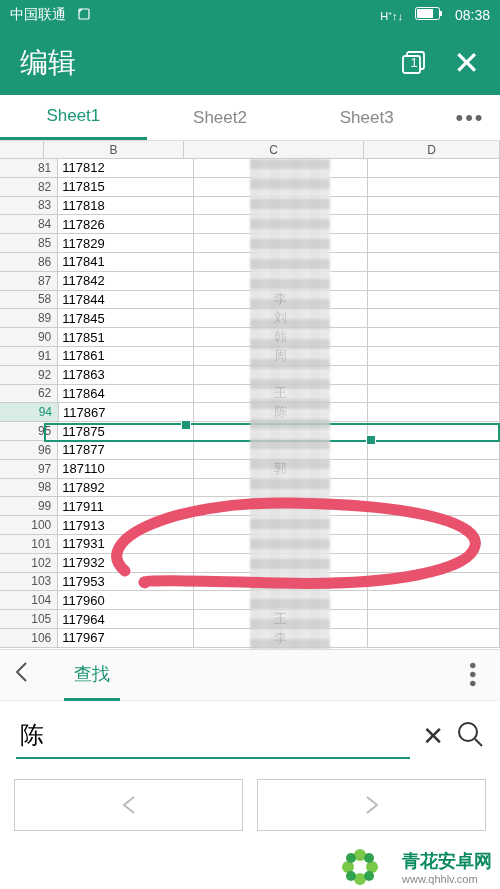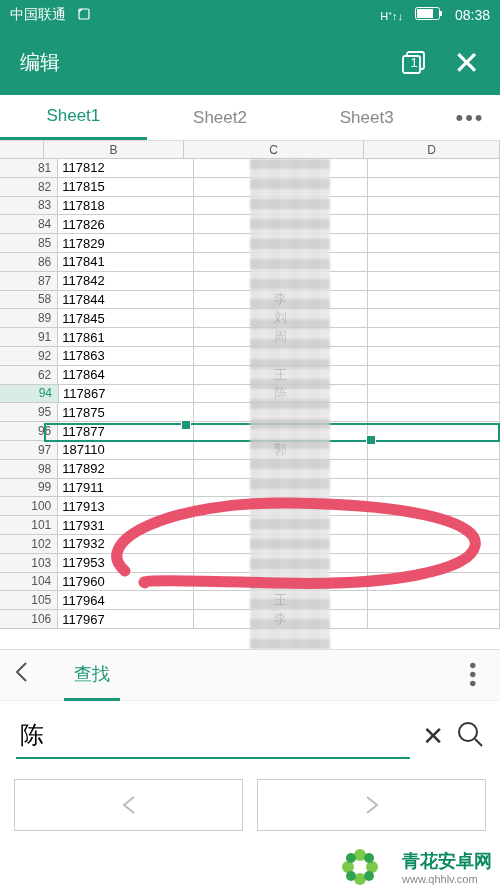--- a/index.html
+++ b/index.html
@@ -2,21 +2,21 @@
 <html><head>
 <meta charset="utf-8">
 <style>
   * { margin: 0; padding: 0; box-sizing: border-box; }
   body { font-family: -apple-system, sans-serif; width: 500px; height: 889px; overflow: hidden; position: relative; background: #fff; }
 
   .status-bar { height: 30px; background: #1b9676; color: #fff; display: flex; align-items: center; justify-content: space-between; padding: 0 10px; font-size: 14px; }
   .status-left, .status-right { display: flex; align-items: center; gap: 12px; }
 
   .header { height: 65px; background: #1b9676; color: #fff; display: flex; align-items: center; justify-content: space-between; padding: 0 20px; }
-  .header-title { font-size: 20px; font-weight: 400; }
+  .header-title { font-size: 28px; font-weight: 400; }
   .header-icons { display: flex; align-items: center; gap: 26px; }
   .tab-count-icon { position: relative; }
   .tab-count-icon svg { display: block; }
   .tab-count-val { position: absolute; left: 0; top: 0; width: 100%; height: 100%; display: flex; align-items: center; justify-content: center; font-size: 13px; color: #fff; }
   .close-x { font-size: 32px; font-weight: 300; cursor: pointer; }
 
   .sheet-tabs { height: 46px; display: flex; align-items: stretch; border-bottom: 1px solid #ddd; }
   .sheet-tab { flex: 1; display: flex; align-items: center; justify-content: center; font-size: 17px; color: #888; cursor: pointer; }
   .sheet-tab.active { color: #1b9676; border-bottom: 3px solid #1b9676; }
   .sheet-more { width: 60px; display: flex; align-items: center; justify-content: center; font-size: 22px; color: #666; letter-spacing: 2px; cursor: pointer; }
@@ -170,20 +170,26 @@
       <div class="grid-row">
         <div class="rownum">58</div>
         <div class="cell colB">117844</div>
         <div class="cell colC">李</div>
         <div class="cell colD"></div>
       </div>
       <div class="grid-row">
         <div class="rownum">89</div>
         <div class="cell colB">117845</div>
         <div class="cell colC">刘</div>
+        <div class="cell colD"></div>
+      </div>
+      <div class="grid-row">
+        <div class="rownum">90</div>
+        <div class="cell colB">117851</div>
+        <div class="cell colC">韩</div>
         <div class="cell colD"></div>
       </div>
       <div class="grid-row">
         <div class="rownum">91</div>
         <div class="cell colB">117861</div>
         <div class="cell colC">周</div>
         <div class="cell colD"></div>
       </div>
       <div class="grid-row">
         <div class="rownum">92</div>

